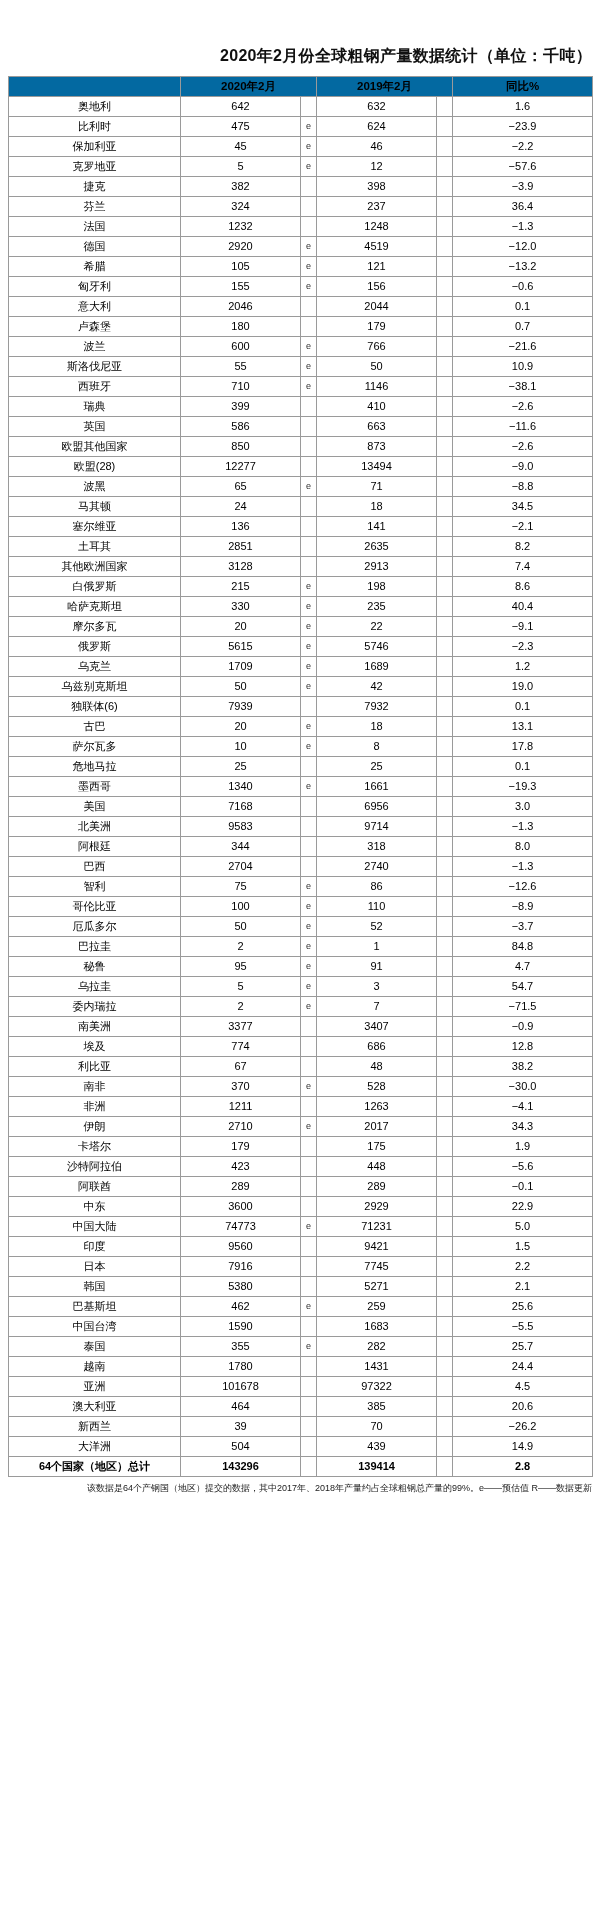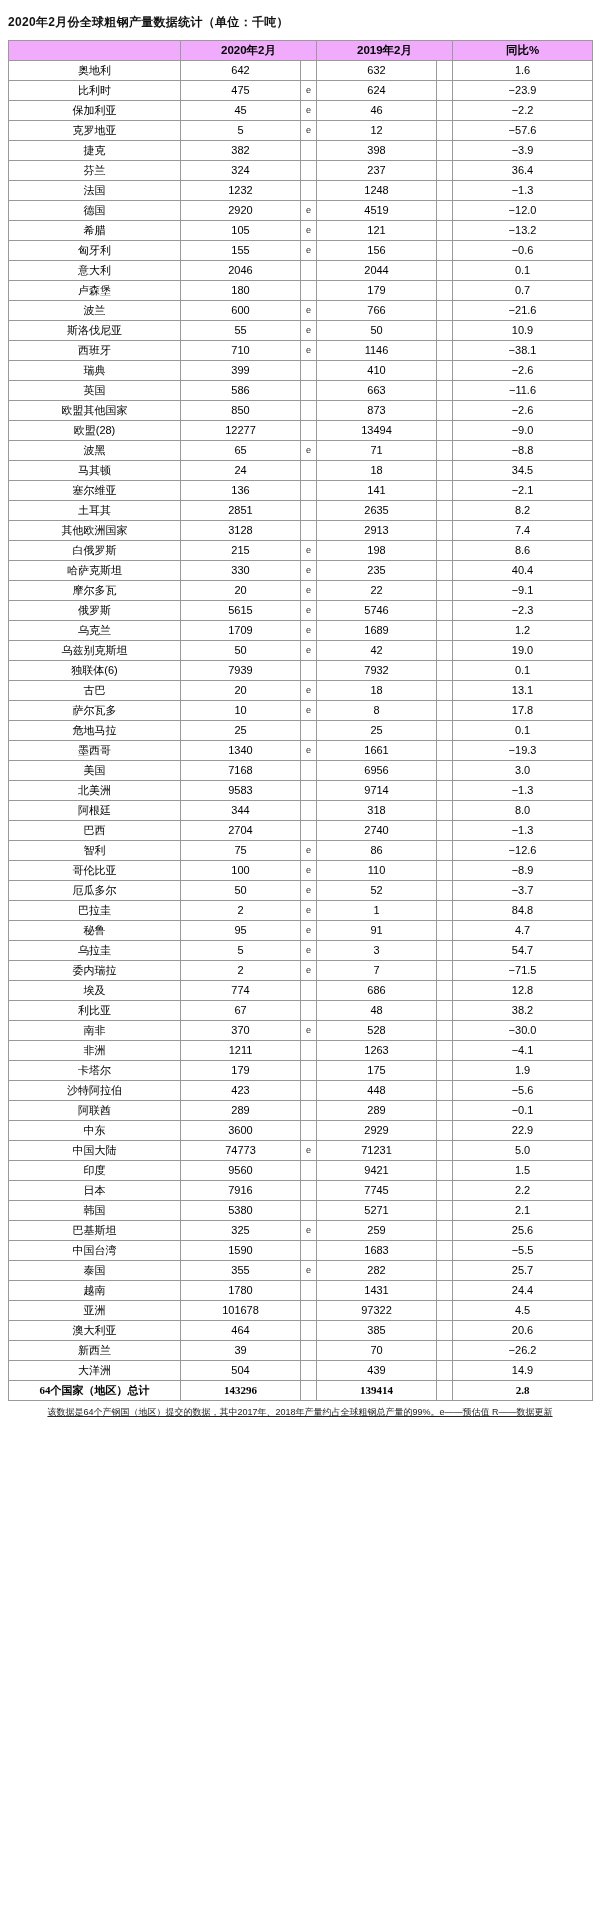--- a/index.html
+++ b/index.html
@@ -12,26 +12,27 @@
     font-family: "Liberation Sans", sans-serif;
     color: #000000;
     -webkit-font-smoothing: antialiased;
   }
   .page {
     width: 600px;
     box-sizing: border-box;
     padding: 10px 8px 6px 8px;
   }
   .title {
-    text-align: left;
-    font-size: 12px;
+    text-align: right;
+    font-size: 16px;
     font-weight: bold;
     letter-spacing: 0.3px;
     padding: 4px 0 9px 0;
     color: #111;
+    margin-top: 32px;
   }
   table.data {
     width: 584px;
     border-collapse: collapse;
     table-layout: fixed;
     font-size: 11px;
   }
   table.data col.c-name  { width: 172px; }
   table.data col.c-cur   { width: 120px; }
   table.data col.c-e1    { width: 16px; }
@@ -45,21 +46,21 @@
     line-height: 19px;
     padding: 0;
     text-align: center;
     vertical-align: middle;
     overflow: hidden;
     white-space: nowrap;
   }
   table.data thead th {
     font-weight: bold;
     font-size: 11.5px;
-    background: #f0abfc;
+    background: #0369a1;
   }
   th.head-blank { border-left: 1px solid #9a9a9a; }
   td.name {
     text-align: center;
   }
   td.e-mark {
     font-size: 9px;
     color: #333;
     border-left: none;
     border-right: none;
@@ -69,30 +70,28 @@
   }
   td.e-right {
     border-left: none;
     border-right: 1px solid #9a9a9a;
   }
   tr.group td {
     font-weight: normal;
   }
   tr.total td {
     font-weight: bold;
-    font-family: Liberation Serif, serif;
   }
   .footnote {
     width: 584px;
     font-size: 9px;
     line-height: 13px;
     color: #222;
     padding-top: 5px;
-    text-align: center;
-    text-decoration: underline;
+    text-align: right;
   }
   .neg { white-space: nowrap; }
 </style>
 </head>
 <body>
 
 <div class="page">
 
   <div class="title">2020年2月份全球粗钢产量数据统计（单位：千吨）</div>
 
@@ -475,20 +474,28 @@
           <td class="neg">54.7</td>
         </tr>
         <tr>
           <td class="name">委内瑞拉</td>
           <td class="cur">2</td>
           <td class="e-mark e-right">e</td>
           <td class="prev">7</td>
           <td class="e-mark e-right"></td>
           <td class="neg">−71.5</td>
         </tr>
+        <tr class="group">
+          <td class="name">南美洲</td>
+          <td class="cur">3377</td>
+          <td class="e-mark e-right"></td>
+          <td class="prev">3407</td>
+          <td class="e-mark e-right"></td>
+          <td class="neg">−0.9</td>
+        </tr>
         <tr>
           <td class="name">埃及</td>
           <td class="cur">774</td>
           <td class="e-mark e-right"></td>
           <td class="prev">686</td>
           <td class="e-mark e-right"></td>
           <td class="neg">12.8</td>
         </tr>
         <tr>
           <td class="name">利比亚</td>
@@ -508,20 +515,28 @@
         </tr>
         <tr class="group">
           <td class="name">非洲</td>
           <td class="cur">1211</td>
           <td class="e-mark e-right"></td>
           <td class="prev">1263</td>
           <td class="e-mark e-right"></td>
           <td class="neg">−4.1</td>
         </tr>
         <tr>
+          <td class="name">伊朗</td>
+          <td class="cur">2710</td>
+          <td class="e-mark e-right">e</td>
+          <td class="prev">2017</td>
+          <td class="e-mark e-right"></td>
+          <td class="neg">34.3</td>
+        </tr>
+        <tr>
           <td class="name">卡塔尔</td>
           <td class="cur">179</td>
           <td class="e-mark e-right"></td>
           <td class="prev">175</td>
           <td class="e-mark e-right"></td>
           <td class="neg">1.9</td>
         </tr>
         <tr>
           <td class="name">沙特阿拉伯</td>
           <td class="cur">423</td>
@@ -573,21 +588,21 @@
         <tr>
           <td class="name">韩国</td>
           <td class="cur">5380</td>
           <td class="e-mark e-right"></td>
           <td class="prev">5271</td>
           <td class="e-mark e-right"></td>
           <td class="neg">2.1</td>
         </tr>
         <tr>
           <td class="name">巴基斯坦</td>
-          <td class="cur">325</td>
+          <td class="cur">462</td>
           <td class="e-mark e-right">e</td>
           <td class="prev">259</td>
           <td class="e-mark e-right"></td>
           <td class="neg">25.6</td>
         </tr>
         <tr>
           <td class="name">中国台湾</td>
           <td class="cur">1590</td>
           <td class="e-mark e-right"></td>
           <td class="prev">1683</td>

